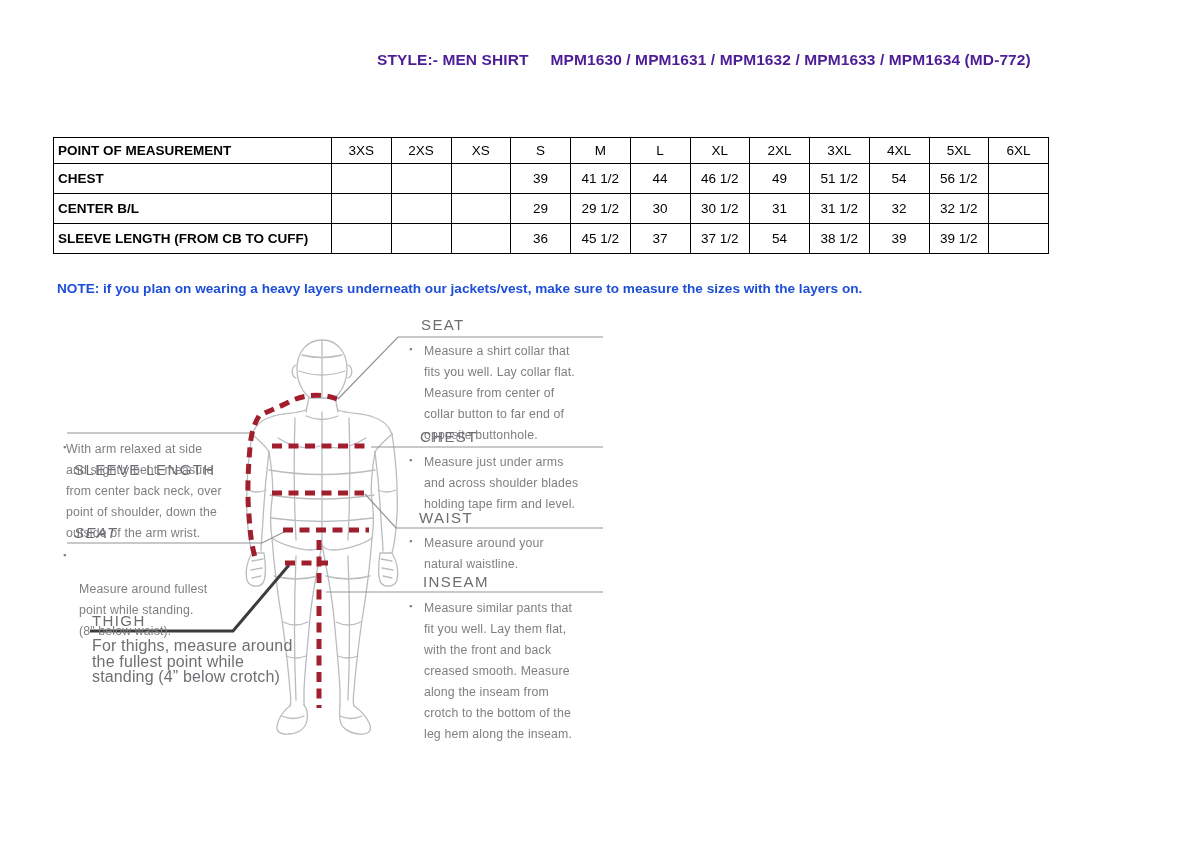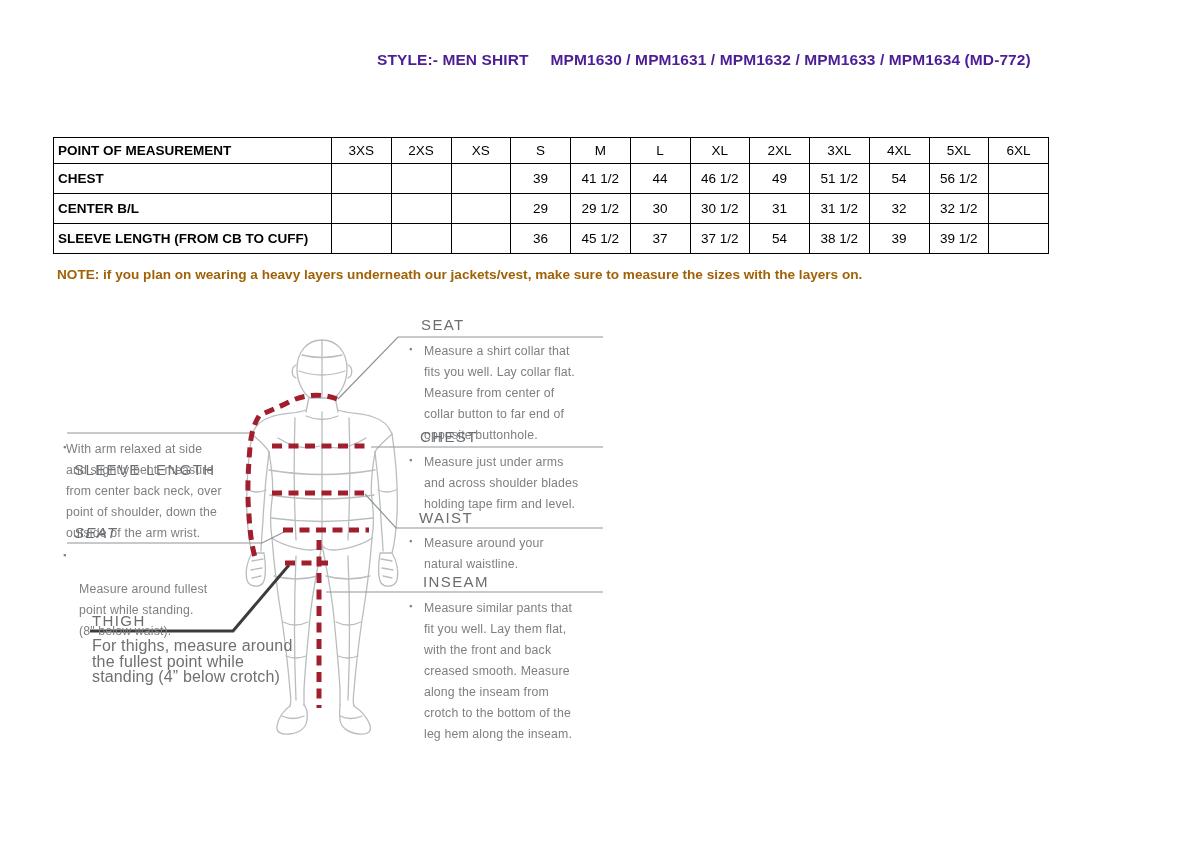--- a/index.html
+++ b/index.html
@@ -29,22 +29,22 @@
     text-align:center;vertical-align:middle;
     padding:0 2px;overflow:hidden;white-space:nowrap;
   }
   .size-table thead th{height:25px;font-weight:normal;}
   .size-table tbody td{height:29px;font-weight:normal;}
   .size-table .label-col{
     width:271px;text-align:left;padding-left:4px;font-weight:bold;
   }
   
   .note-line{
-    position:absolute;left:57px;top:267px;
-    font-size:13.6px;font-weight:bold;color:#a16207;
+    position:absolute;left:57px;top:281px;
+    font-size:13.6px;font-weight:bold;color:#1d4ed8;
   }
   
   .diagram-svg{position:absolute;left:0;top:0;width:1200px;height:845px;}
   .sec-heading{
     position:absolute;
     font-size:15px;letter-spacing:1.4px;color:#6b6d70;
     white-space:nowrap;
   }
   .sec-desc{
     position:absolute;

